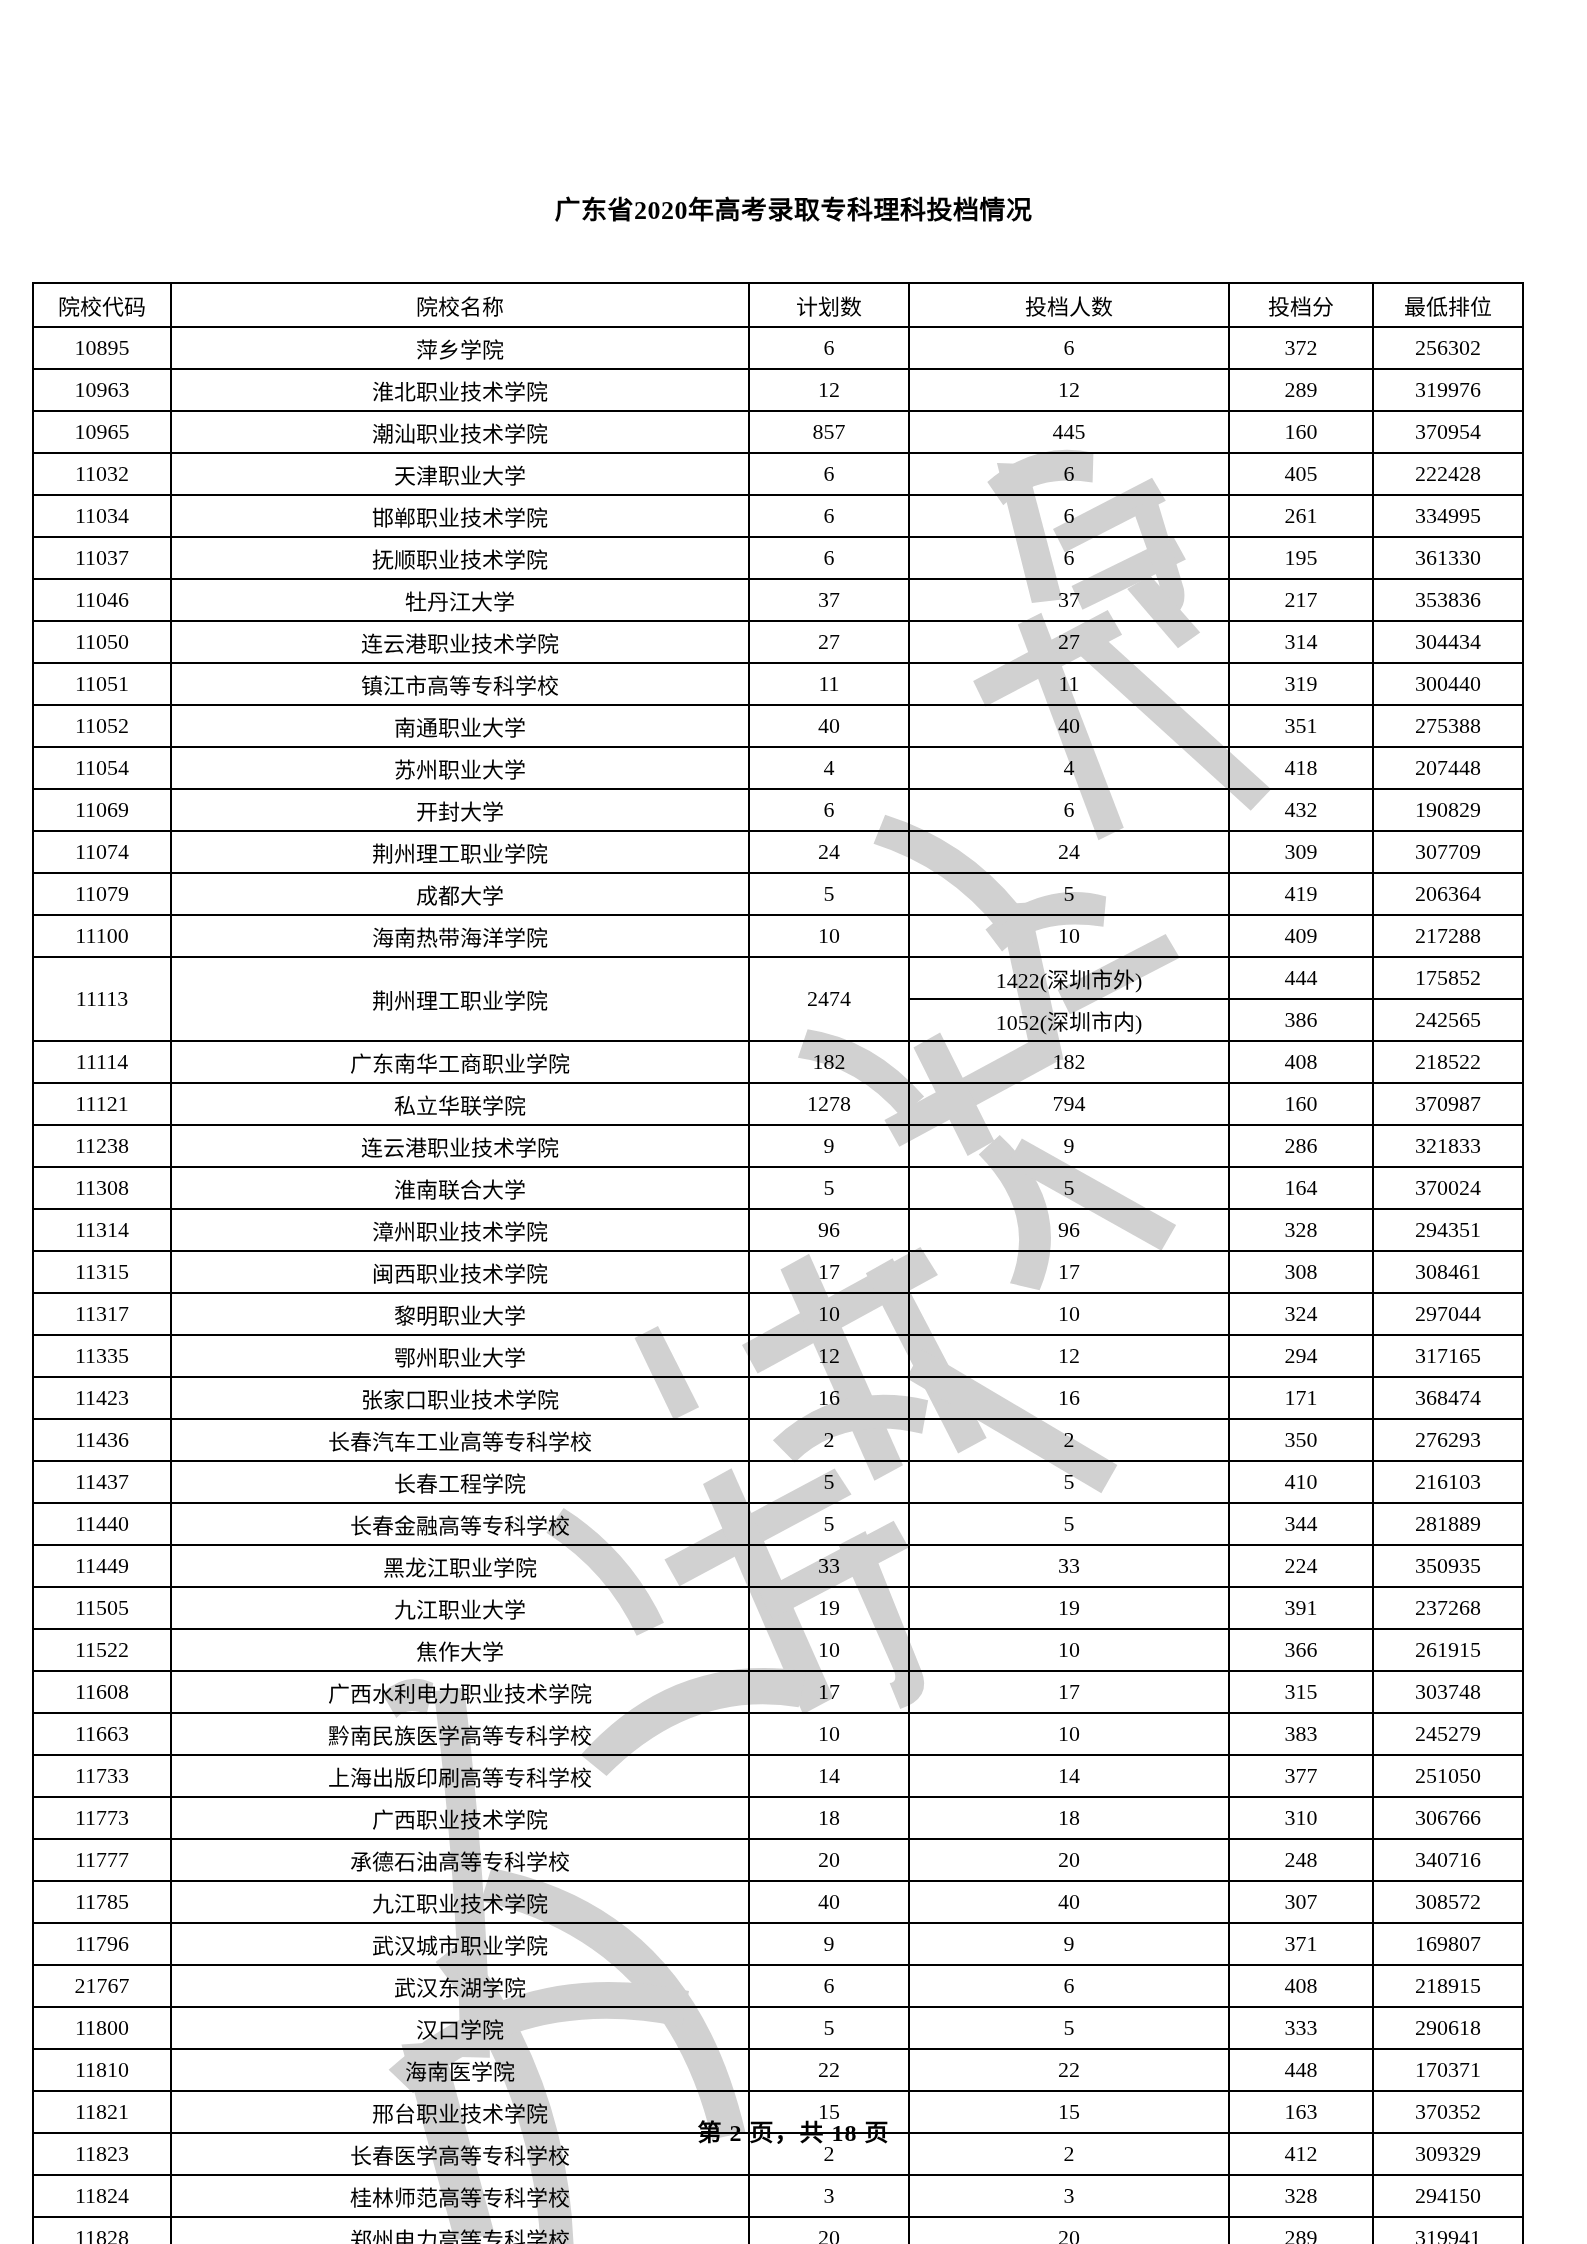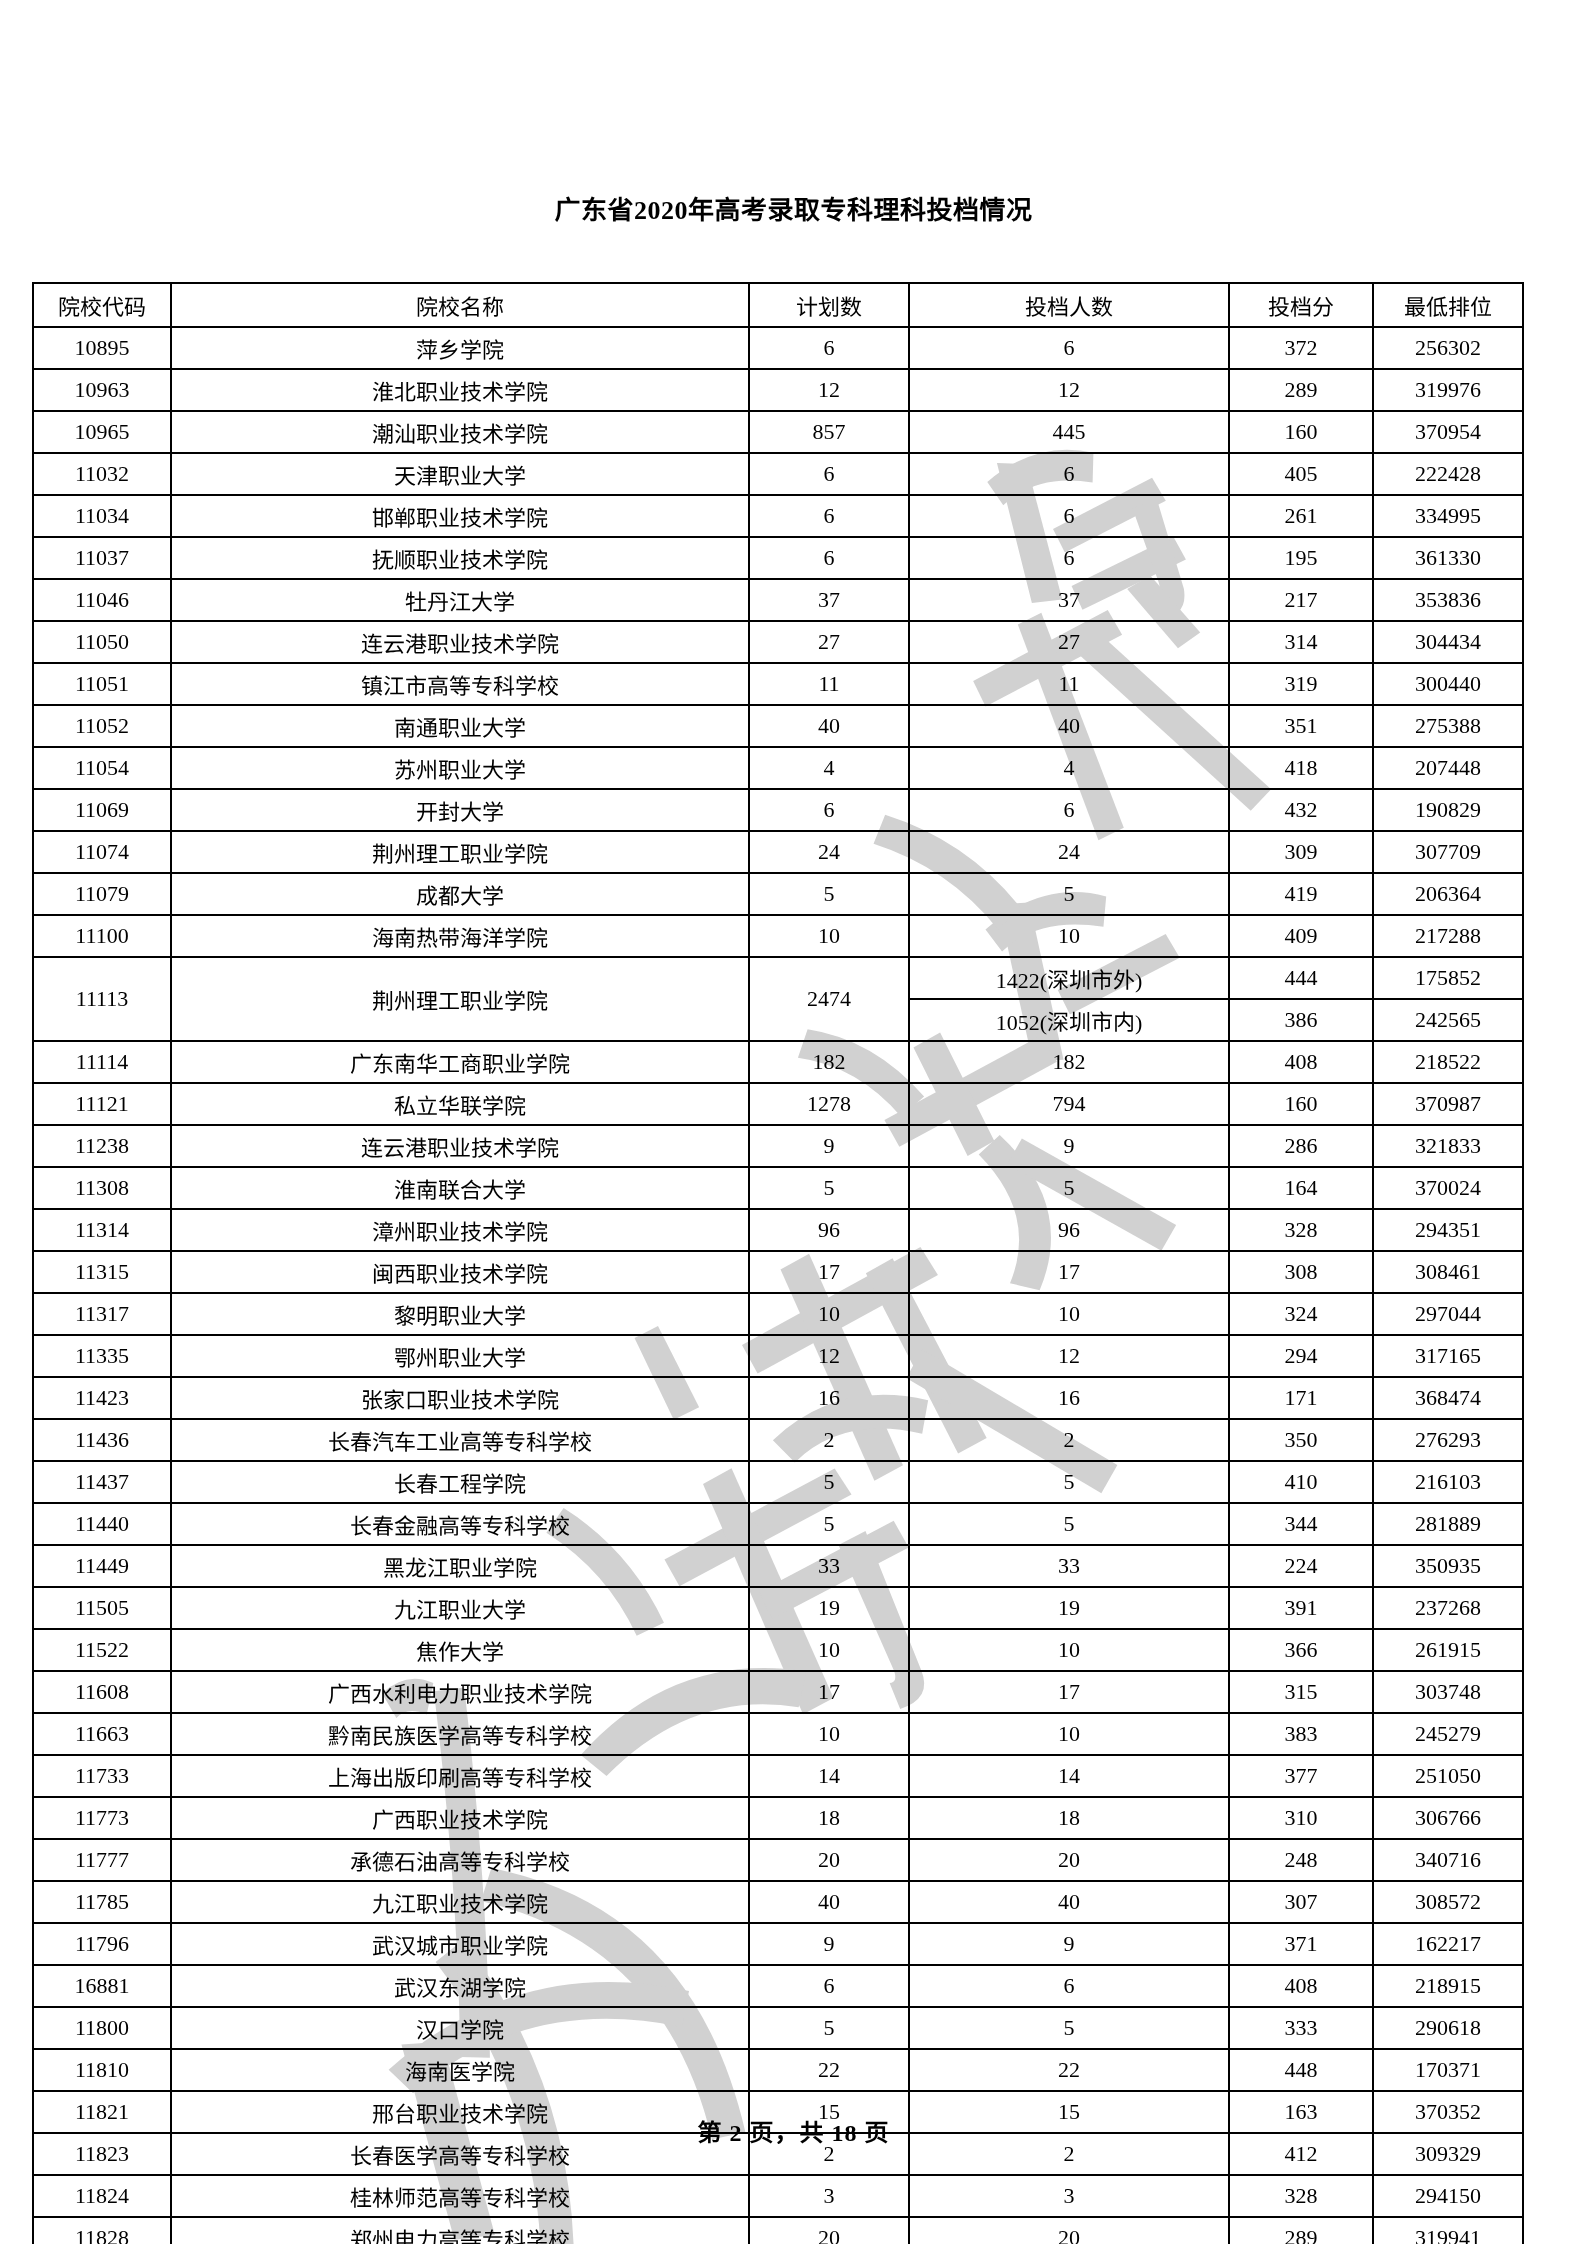--- a/index.html
+++ b/index.html
@@ -481,24 +481,24 @@
             <td>40</td>
             <td>307</td>
             <td>308572</td>
           </tr>
           <tr>
             <td>11796</td>
             <td>武汉城市职业学院</td>
             <td>9</td>
             <td>9</td>
             <td>371</td>
-            <td>162217</td>
-          </tr>
-          <tr>
-            <td>16881</td>
+            <td>169807</td>
+          </tr>
+          <tr>
+            <td>21767</td>
             <td>武汉东湖学院</td>
             <td>6</td>
             <td>6</td>
             <td>408</td>
             <td>218915</td>
           </tr>
           <tr>
             <td>11800</td>
             <td>汉口学院</td>
             <td>5</td>

